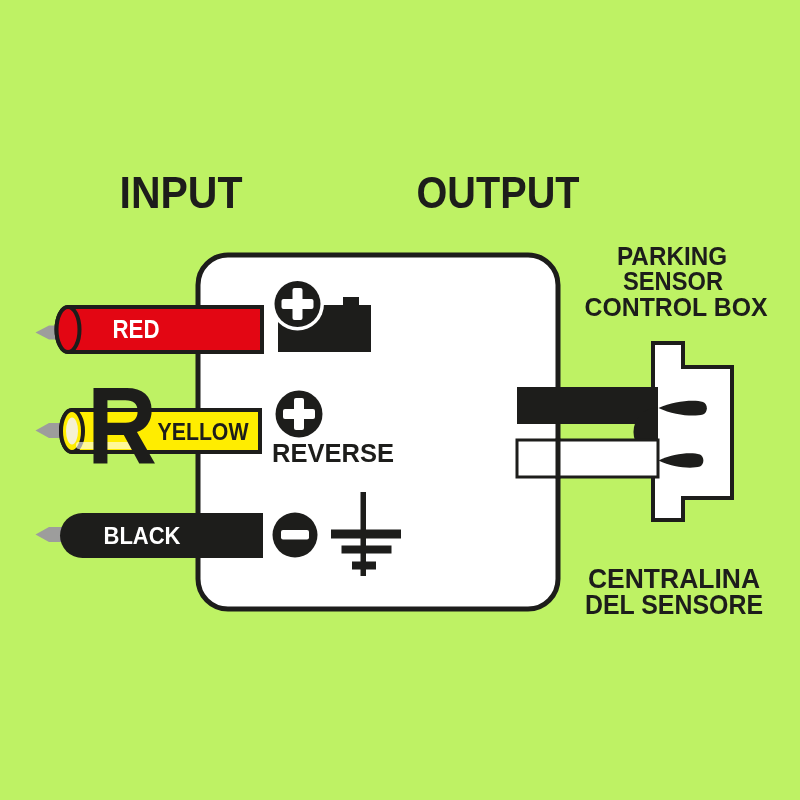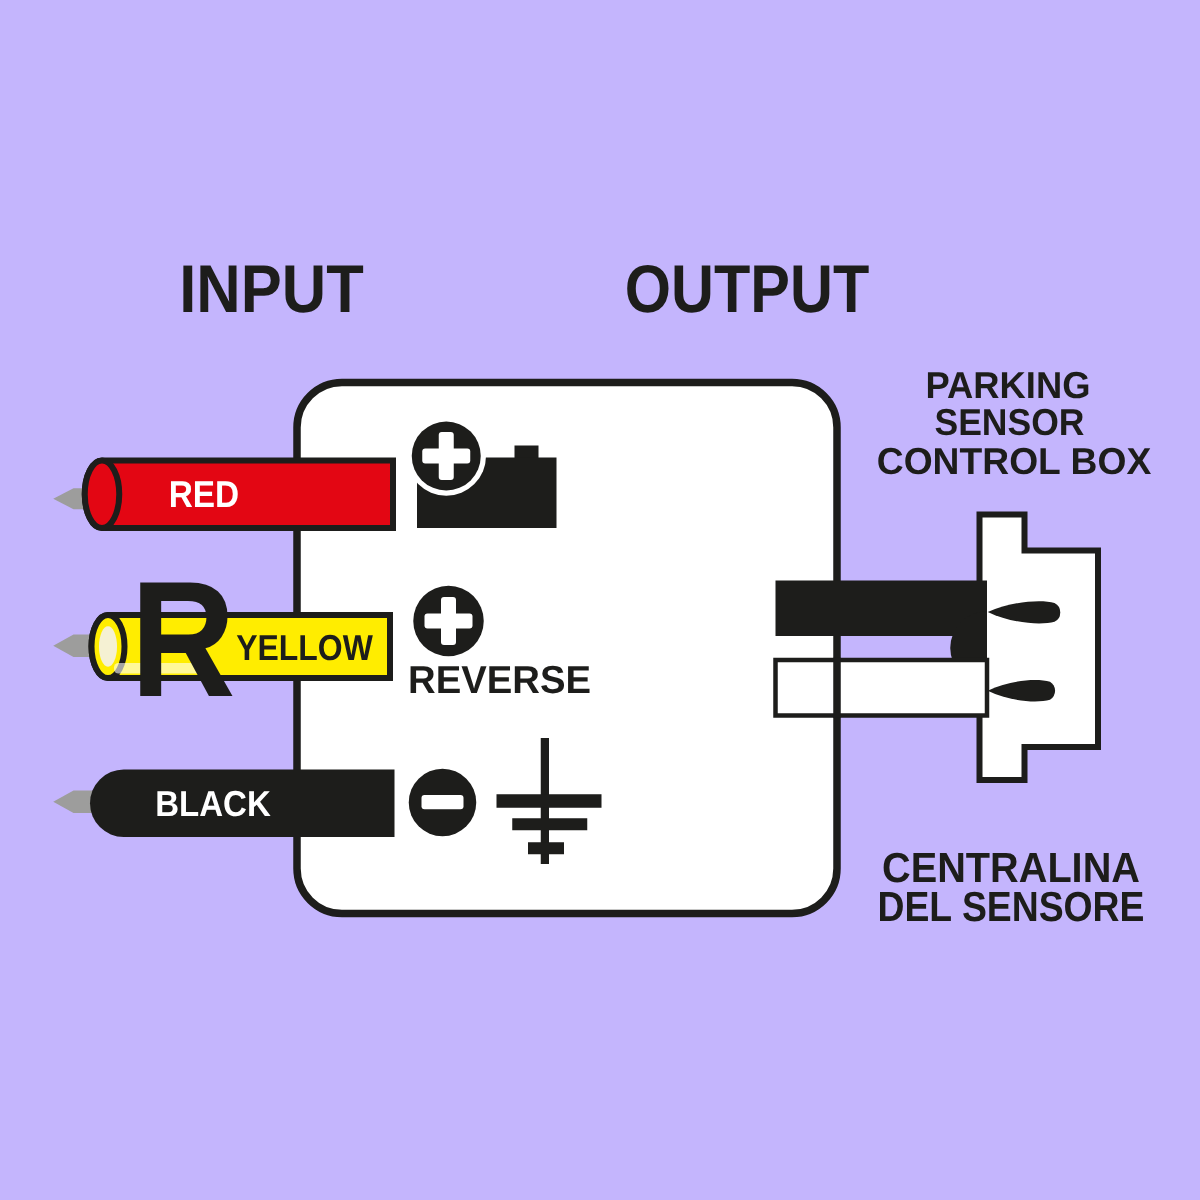--- a/index.html
+++ b/index.html
@@ -1,16 +1,16 @@
 <!DOCTYPE html>
 <html><head>
 <meta charset="utf-8">
 <style>
   html,body{margin:0;padding:0;background:#ffffff;}
-  .stage{position:relative;width:800px;height:800px;background:#c4b5fd;overflow:hidden;}
+  .stage{position:relative;width:800px;height:800px;background:#bef264;overflow:hidden;}
   .stage svg{position:absolute;left:0;top:0;}
   .t{font-family:"Liberation Sans","DejaVu Sans",sans-serif;font-weight:bold;fill:#1d1d1b;}
   .tw{font-family:"Liberation Sans","DejaVu Sans",sans-serif;font-weight:bold;fill:#ffffff;}
 </style>
 </head>
 <body>
 
 <div class="stage">
 <svg width="800" height="800" viewBox="0 0 800 800">
 

